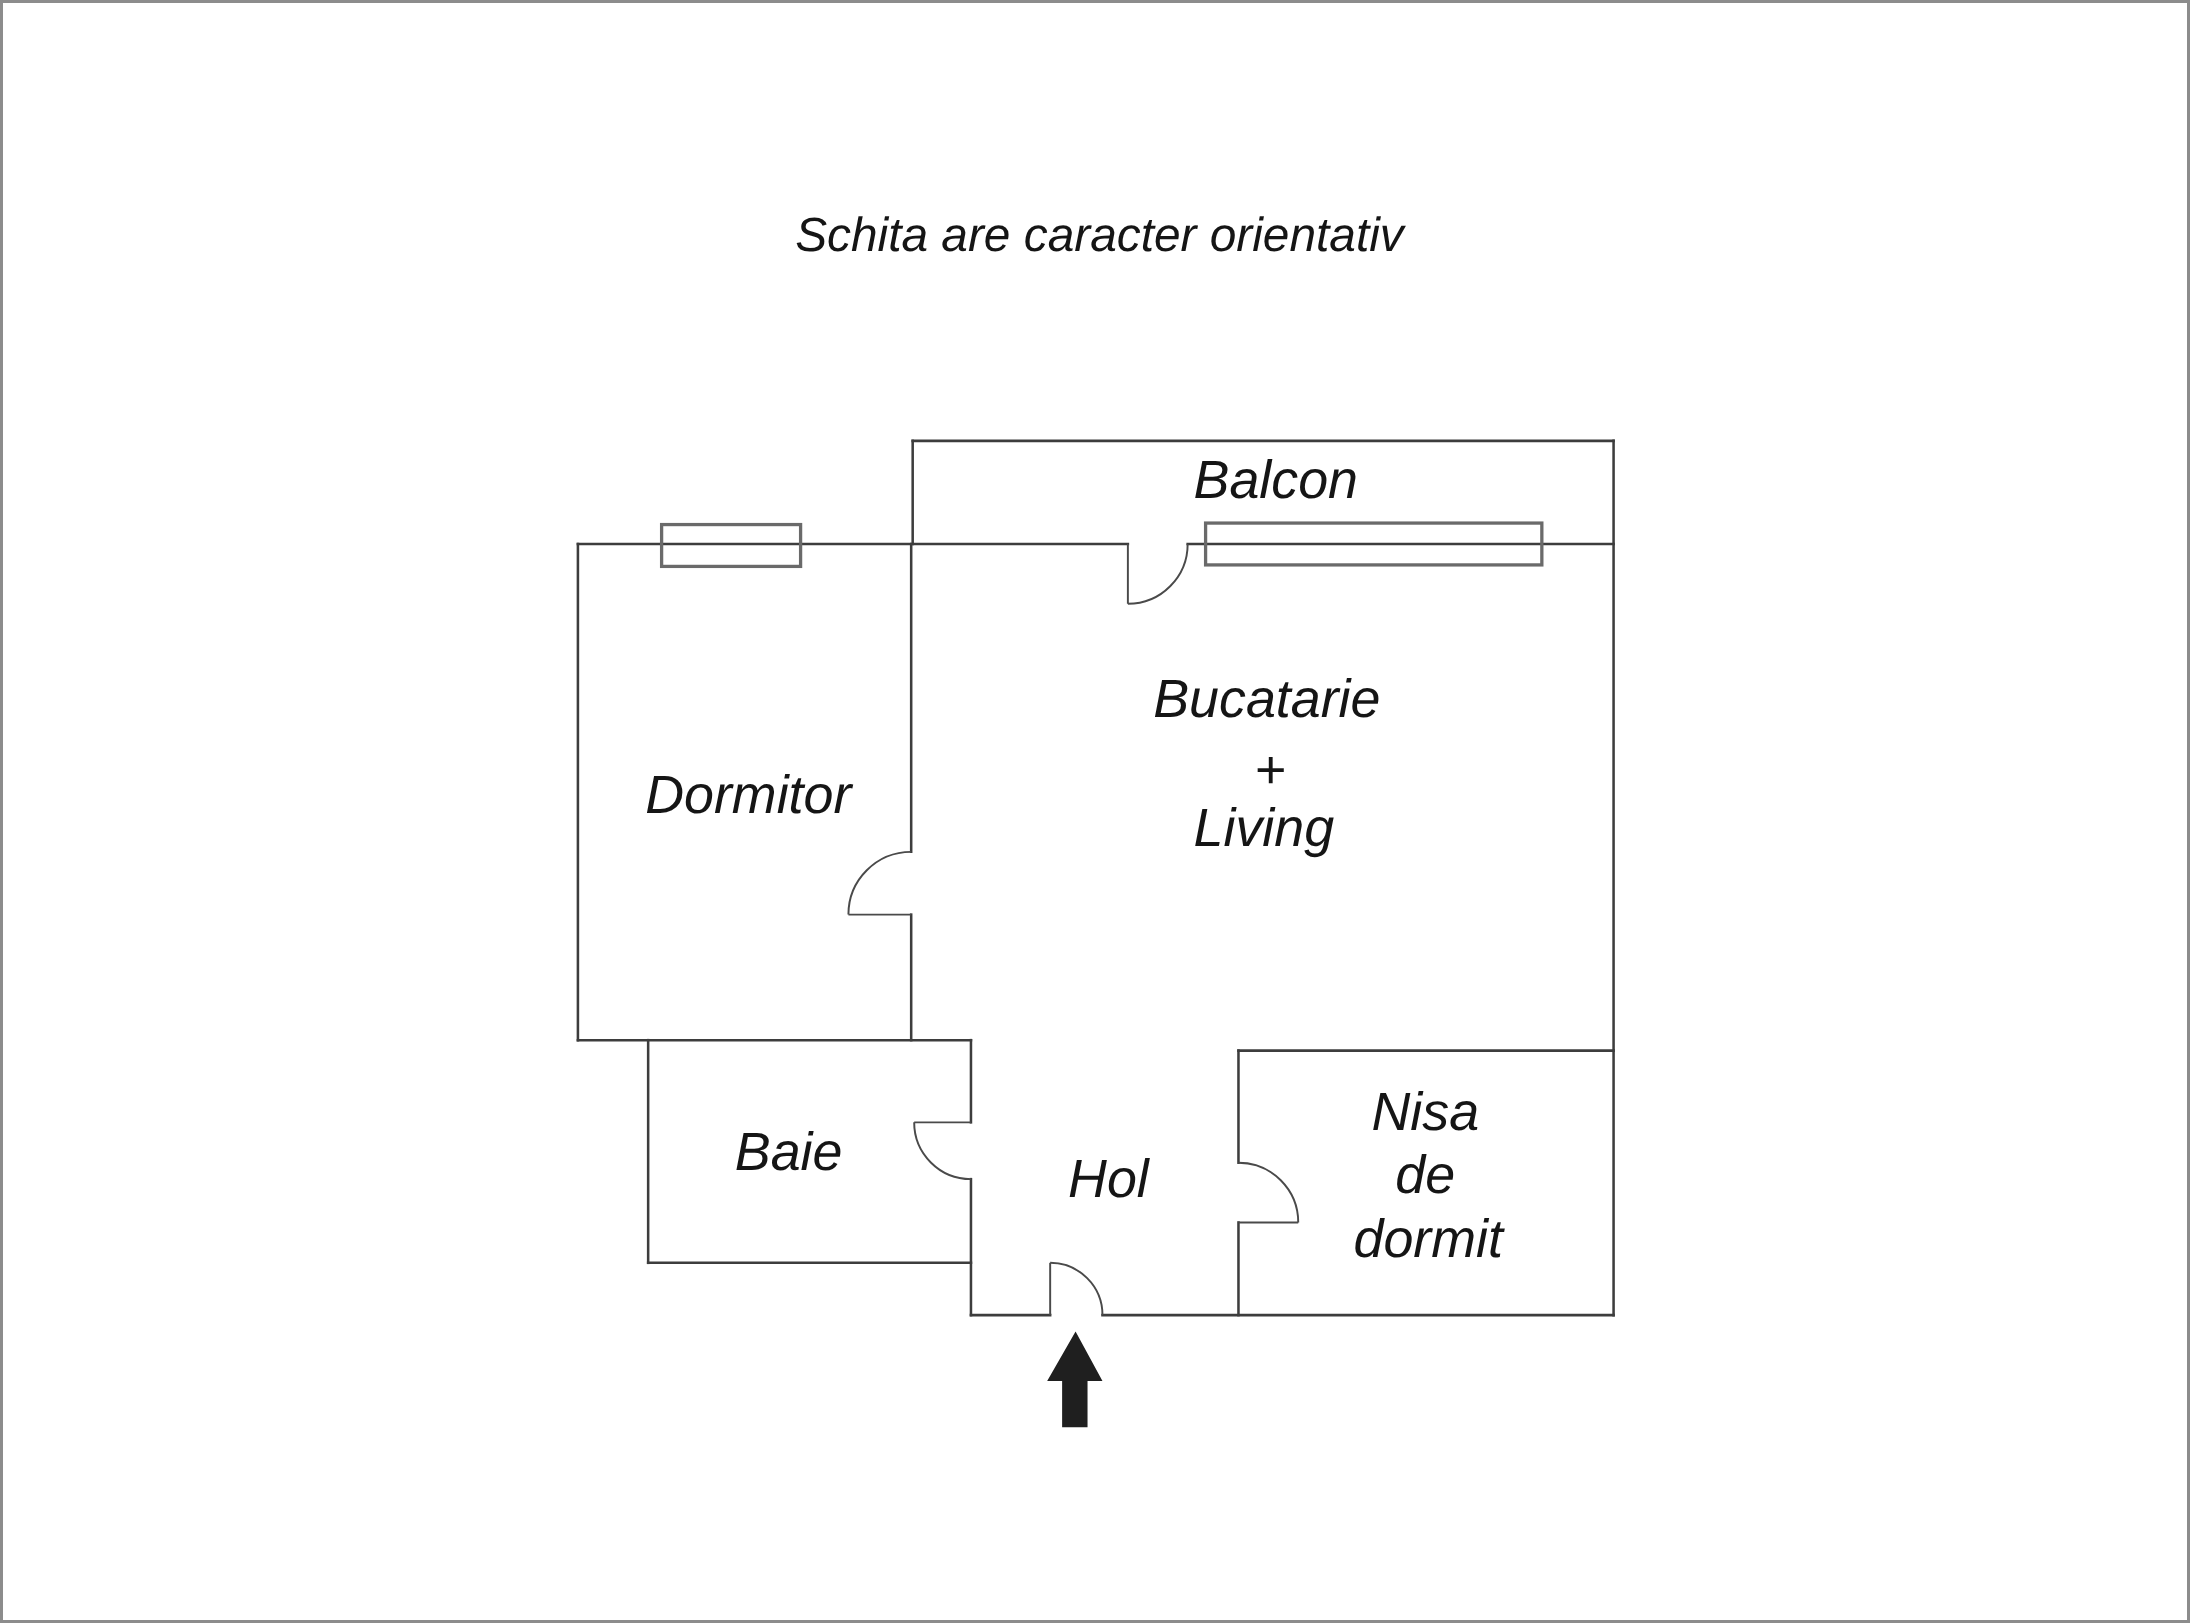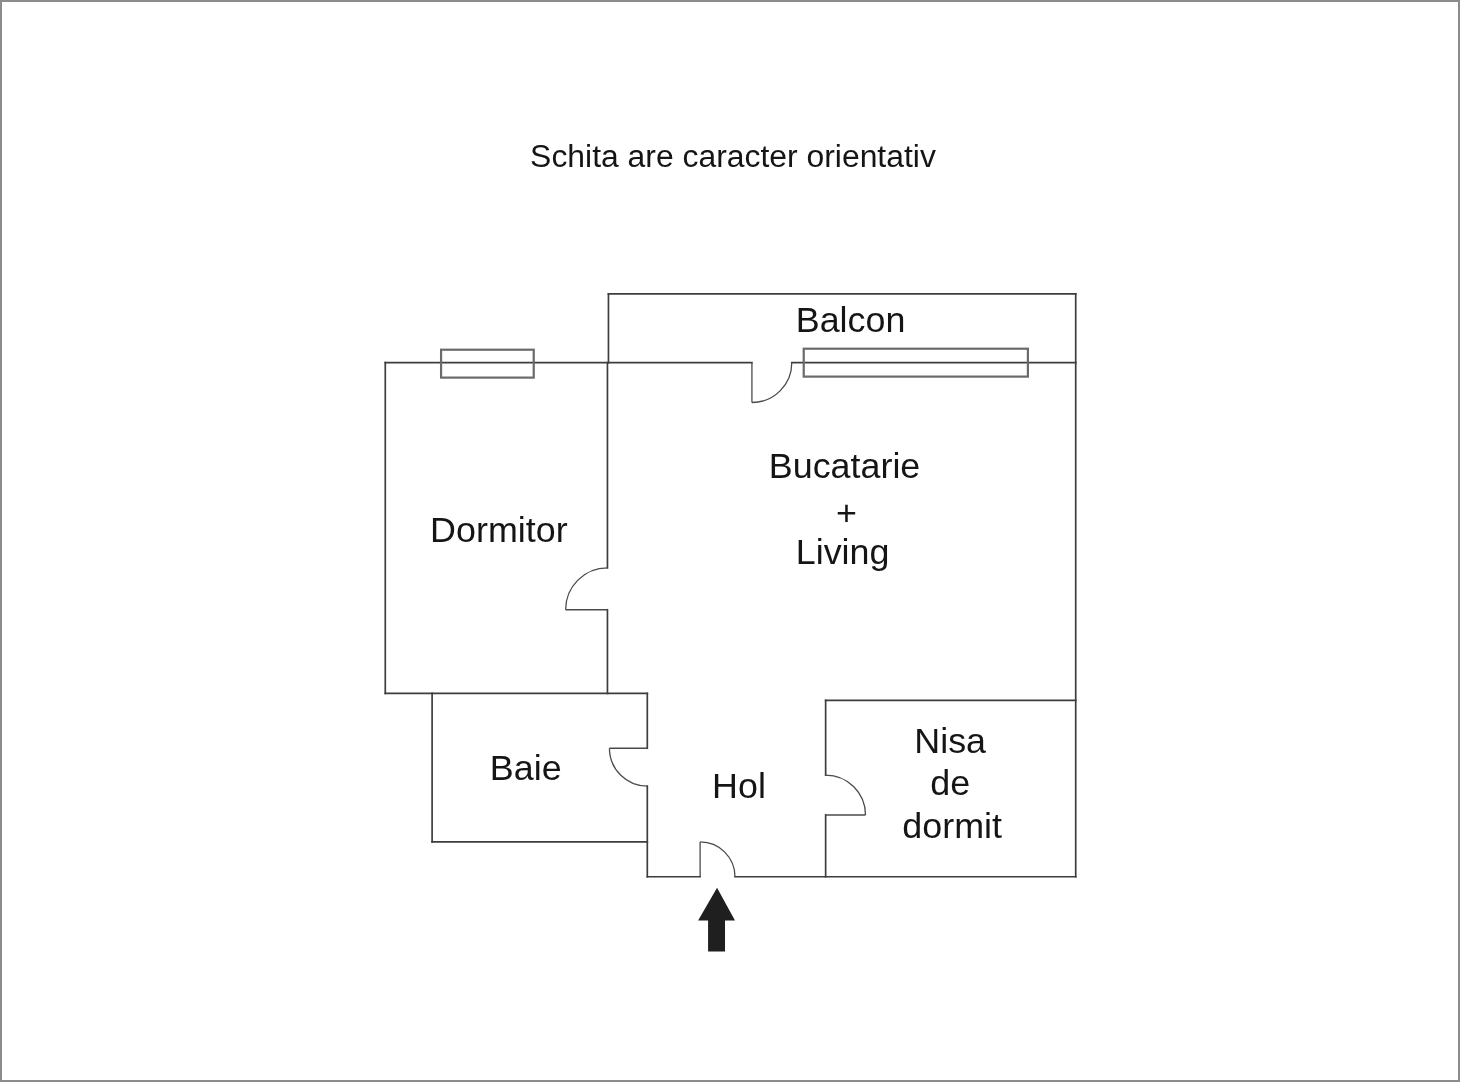--- a/index.html
+++ b/index.html
@@ -9,20 +9,21 @@
     font-family: "Liberation Sans", sans-serif;
   }
   .page {
     position: relative;
     width: 1460px;
     height: 1082px;
     box-sizing: border-box;
     border: 2px solid #8c8c8c;
     background: #ffffff;
     overflow: hidden;
+    font-style: italic;
   }
   svg { display: block; width: 100%; height: 100%; }
   .title-text {
     fill: #151515;
     font-size: 32px;
     font-family: "Liberation Sans", sans-serif;
   }
   .room-label {
     fill: #151515;
     font-family: "Liberation Sans", sans-serif;

